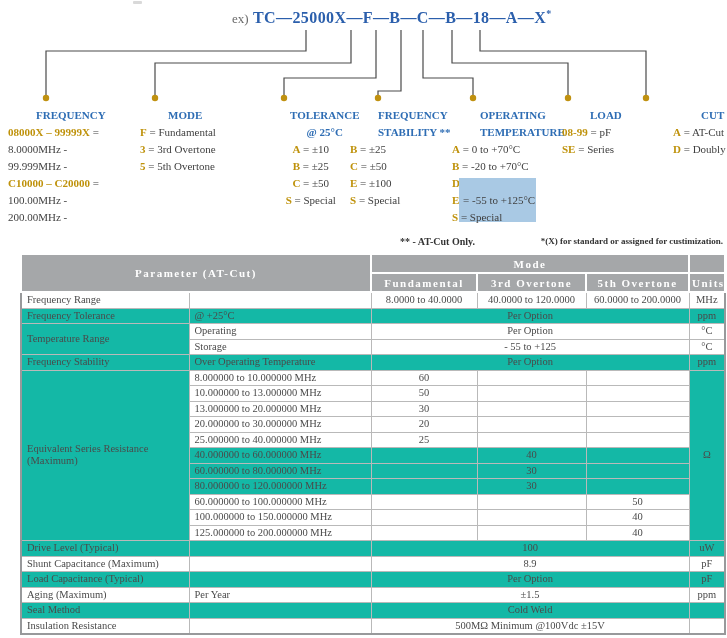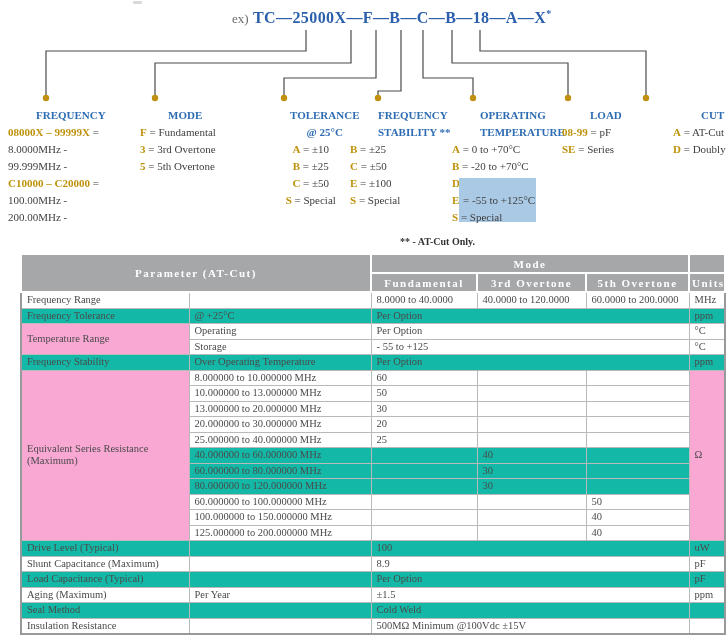--- a/index.html
+++ b/index.html
@@ -40,25 +40,25 @@
   table.spec thead th{
     background:#a5a7a9;color:#fff;font-weight:bold;font-size:11px;
     letter-spacing:1.5px;border:2px solid #fff;height:17px;padding:0 2px;
     text-align:center;vertical-align:middle;
   }
   table.spec td{
     border:1px solid #b9b9b9;height:14.5px;padding:0 5px;
     vertical-align:middle;background:#fff;line-height:12px;
   }
   table.spec tr.shade td{background:#14b8a6;}
-  table.spec td.merged{background:#f9a8d4;}
+  table.spec td.merged{background:#14b8a6;}
   table.spec tr.gs td{border-top:1px solid #979797;}
   td.pcell{text-align:left;}
   td.scell{text-align:left;}
-  td.vcell,td.span3,td.ucell{text-align:left;margin-top:40px;}
+  td.vcell,td.span3,td.ucell{text-align:center;margin-top:40px;}
 </style>
 </head>
 <body>
 
 <div class="page">
 
   <div class="artifact"></div>
 
   <div class="pn-line">
     <span class="pn-prefix">ex)</span>
@@ -129,20 +129,21 @@
         <div><span class="gd">SE</span><span class="dk"> = Series</span></div>
       </div>
       <div class="cat" style="left: 673px;">
         <div class="cat-h">CUT</div>
         <div><span class="gd">A</span><span class="dk"> = AT-Cut</span></div>
         <div><span class="gd">D</span><span class="dk"> = Doubly Cut</span></div>
       </div>
     </div>
 
   <div class="fn-left">** - AT-Cut Only.</div>
+  <div class="fn-right">*(X) for standard or assigned for custimization.</div>
 
   <table class="spec">
     <colgroup>
       <col style="width:168px">
         <col style="width:182px">
       <col style="width:106px">
         <col style="width:109px">
         <col style="width:103px">
       <col style="width:36px">
     </colgroup>

